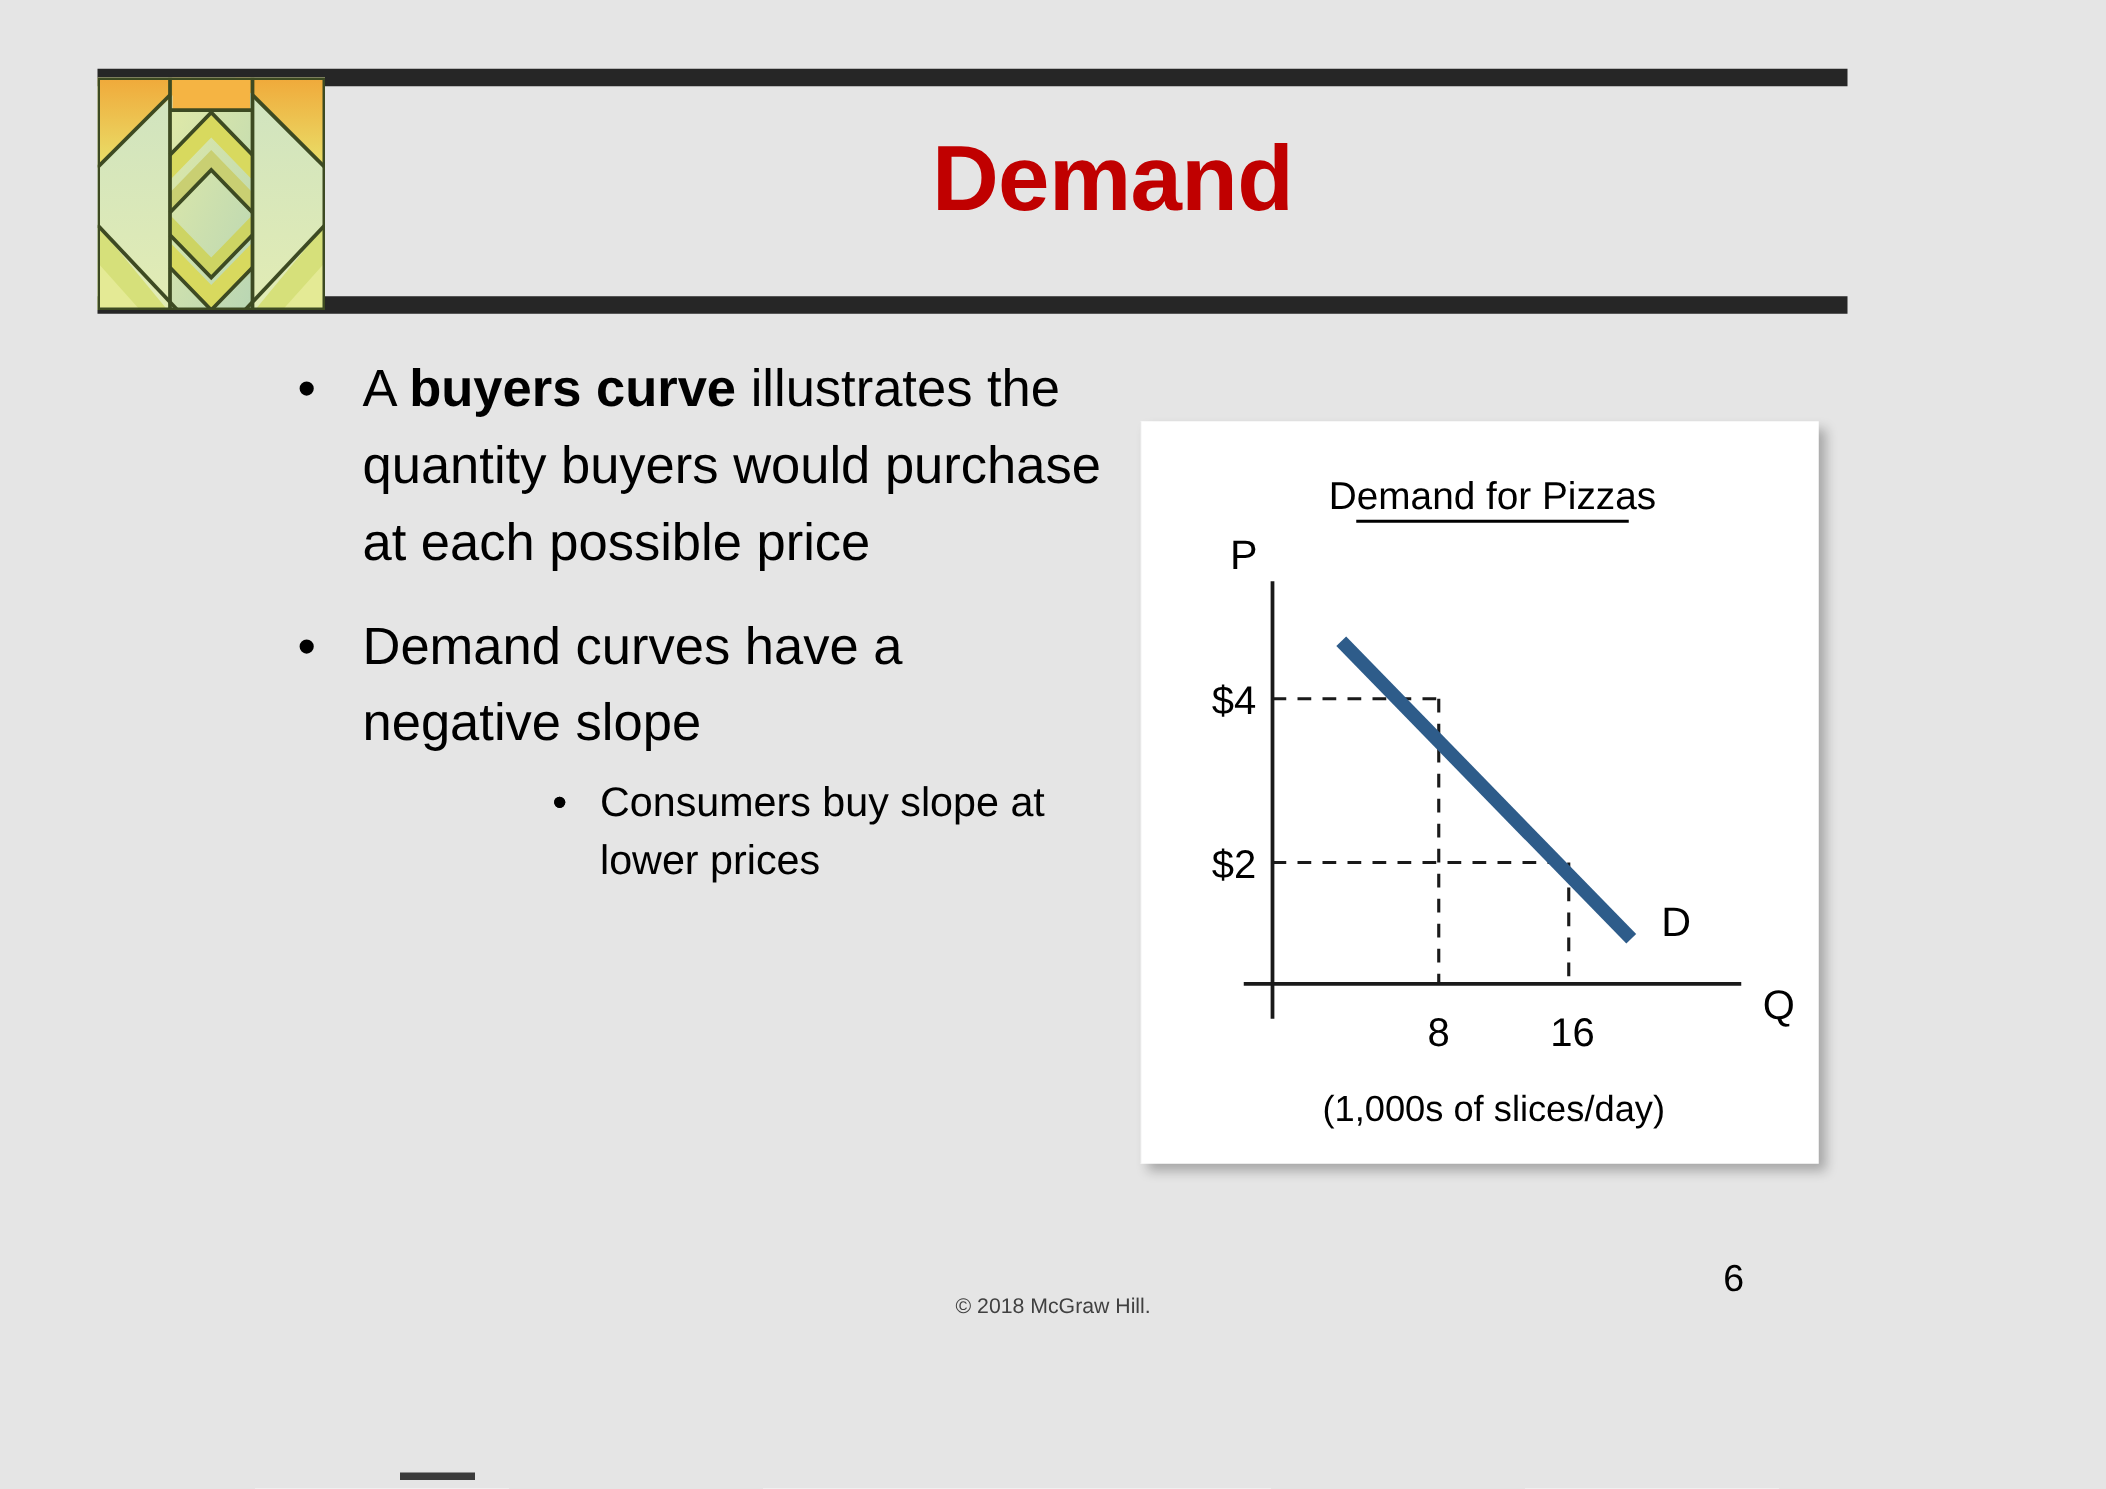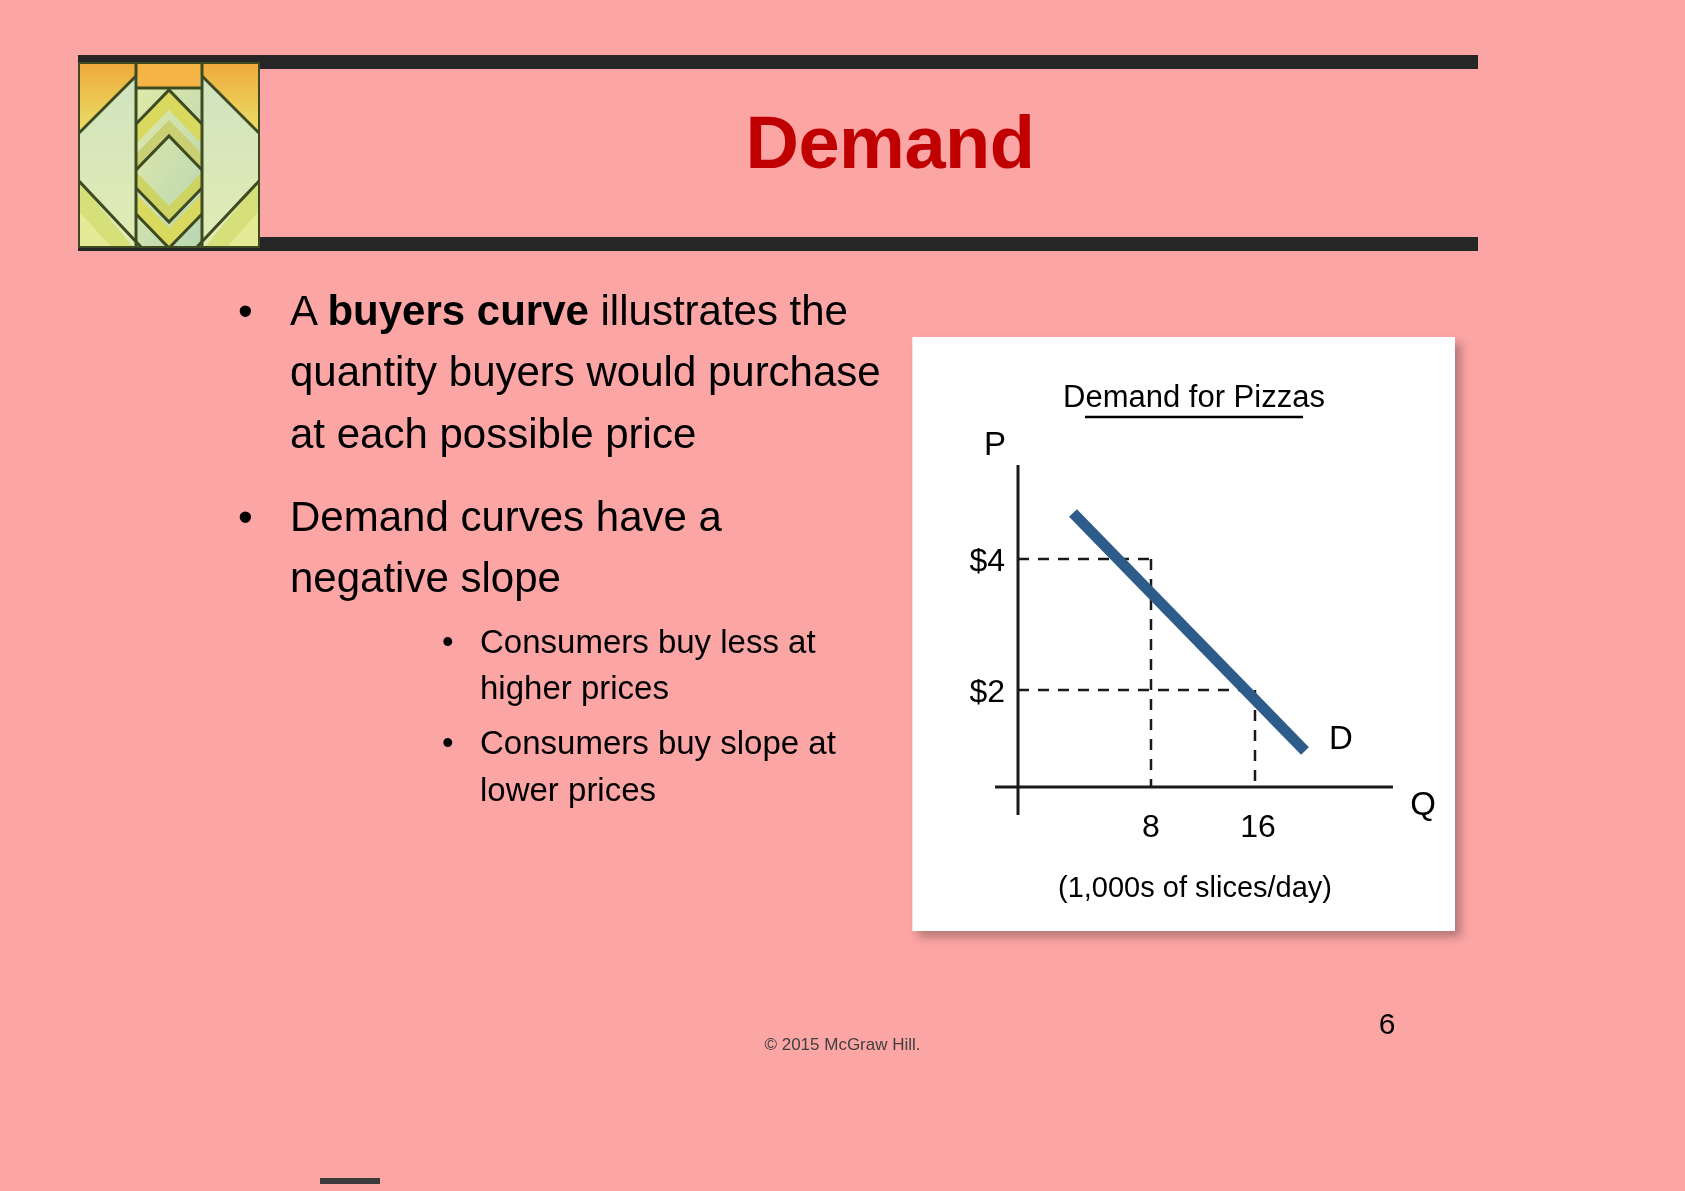--- a/index.html
+++ b/index.html
@@ -9,21 +9,21 @@
     background: #ffffff;
   }
   body {
     font-family: "Liberation Sans", sans-serif;
     color: #000000;
   }
   #slide {
     position: relative;
     width: 1685px;
     height: 1191px;
-    background: #fca5a5;
+    background: #e5e5e5;
     overflow: hidden;
   }
 
   
   .rule-top {
     position: absolute;
     left: 78px;
     top: 55px;
     width: 1400px;
     height: 14px;
@@ -237,21 +237,20 @@
       <span>A </span><b>buyers curve</b><span> illustrates the quantity buyers would purchase at each possible price</span>
     </div>
 
     <div class="bullet-l1">
       <span class="mark">•</span>
       <span>Demand curves have a negative slope</span>
 
       <div class="sub-list">
         <div class="bullet-l2">
           <span class="mark">•</span>
-          <span>Consumers buy less at higher prices</span>
         </div>
         <div class="bullet-l2">
           <span class="mark">•</span>
           <span>Consumers buy slope at lower prices</span>
         </div>
       </div>
     </div>
 
   </div>
 
@@ -280,17 +279,17 @@
       <text class="cap-tick" x="72" y="234" text-anchor="end">$4</text>
       <text class="cap-tick" x="72" y="365" text-anchor="end">$2</text>
 
       <text class="cap-tick" x="218" y="500" text-anchor="middle">8</text>
       <text class="cap-tick" x="325" y="500" text-anchor="middle">16</text>
 
       <text class="cap-unit" x="262" y="560" text-anchor="middle">(1,000s of slices/day)</text>
     </svg>
   </div>
 
-  <div class="copyright">© 2015 McGraw Hill.</div>
+  <div class="copyright">© 2018 McGraw Hill.</div>
   <div class="page-num">6</div>
   <div class="bottom-stub"></div>
 
 </div>
 
 </body></html>

